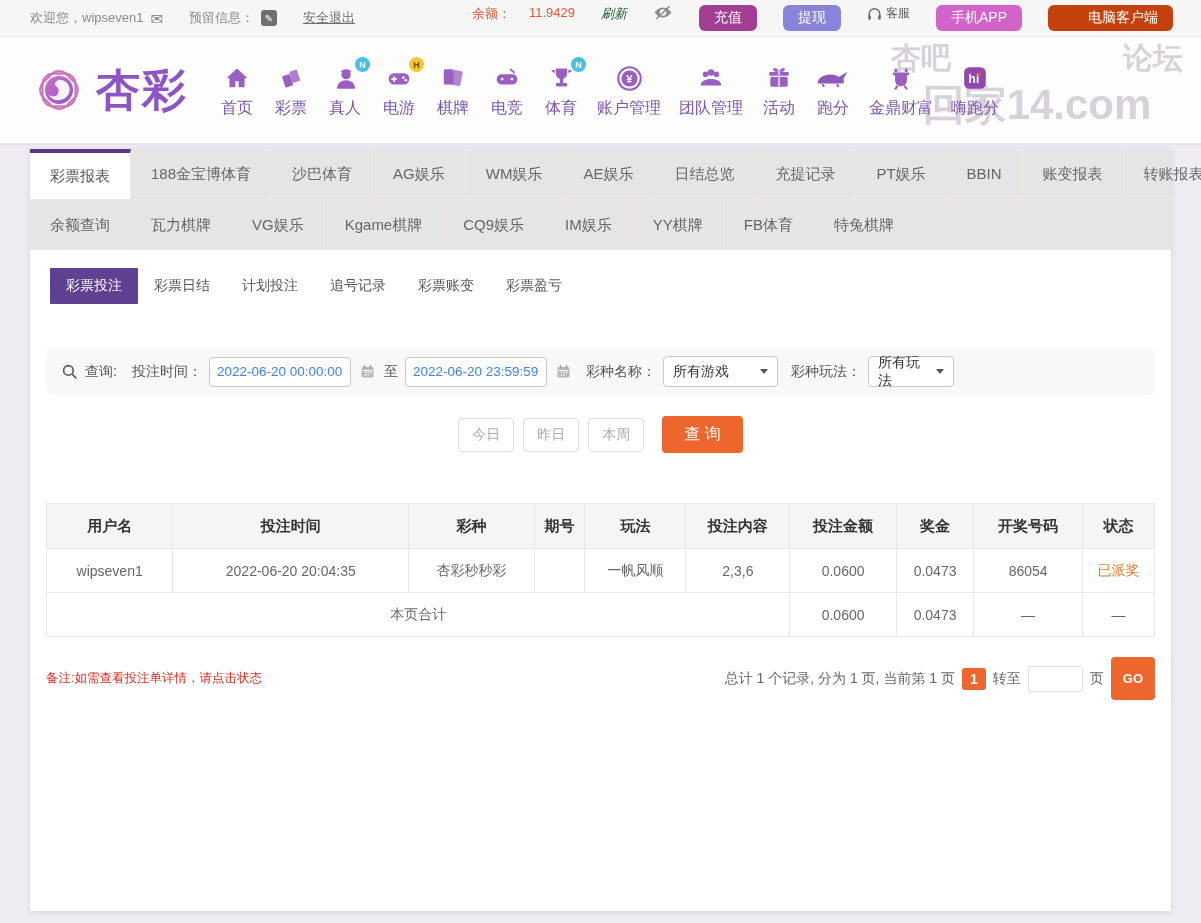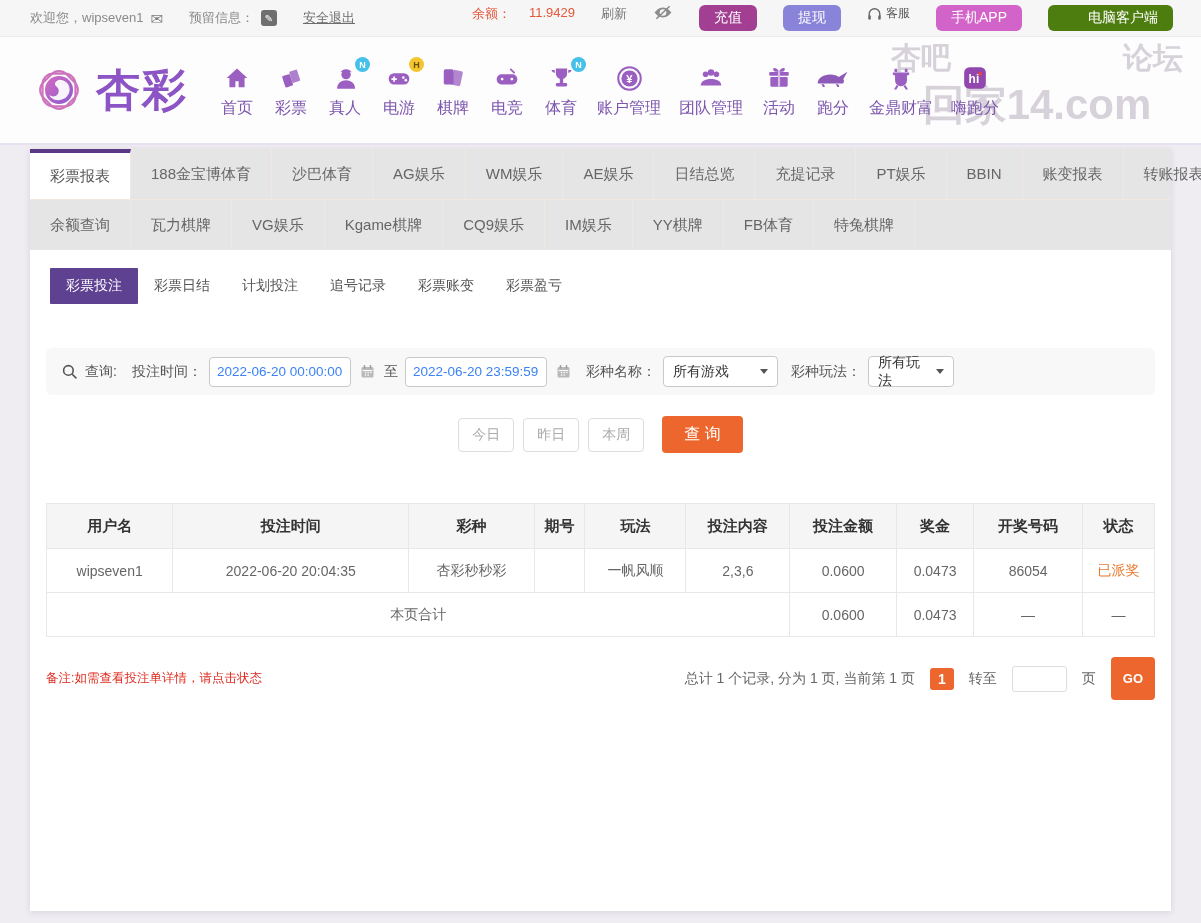--- a/index.html
+++ b/index.html
@@ -13,26 +13,26 @@
   
   .topbar{height:37px;background:#f6f6f6;border-bottom:1px solid #ececec;
     display:flex;align-items:center;padding:0 28px 0 30px;font-size:13px;color:#8a8a8a;}
   .topbar .seg{display:flex;align-items:center;gap:7px;margin-right:26px;}
   .glyph{font-size:15px;color:#7c7c7c;line-height:1;}
   .edit-chip{width:16px;height:16px;background:#6f6f6f;border-radius:3px;color:#fff;
     font-size:10px;display:flex;align-items:center;justify-content:center;cursor:pointer;}
   .logout{color:#6d6d6d;text-decoration:underline;cursor:pointer;}
   .topbar .right{margin-left:auto;display:flex;align-items:flex-start;gap:26px;}
   .balance{color:#e4573a;}
-  .refresh{color:#737373;cursor:pointer;}
+  .refresh{color:#14532d;cursor:pointer;font-style:italic;}
   .tb-btn{color:#fff;border-radius:6px;padding:4px 15px;font-size:14px;cursor:pointer;white-space:nowrap;}
   .btn-recharge{background:#a33f92;}
   .btn-withdraw{background:#8a83da;}
   .btn-app{background:#d263c8;}
-  .btn-pc{background:#4d7c0f;padding-left:40px;}
+  .btn-pc{background:#c2410c;padding-left:40px;}
   .service{display:flex;align-items:center;gap:4px;color:#555;font-size:12px;cursor:pointer;}
   
   .header{height:108px;background:#fdfdfe;border-bottom:2px solid #e7e0f1;
     display:flex;align-items:center;padding:0 26px 0 30px;position:relative;}
   .logo{display:flex;align-items:center;gap:8px;cursor:pointer;}
   .logo-text{font-size:44px;font-weight:bold;color:#8c54c4;letter-spacing:2px;}
   .nav{display:flex;align-items:flex-end;margin-left:22px;z-index:2;}
   .nav-item{display:flex;flex-direction:column;align-items:center;padding:0 9px;cursor:pointer;}
   .nav-icon{width:36px;height:34px;position:relative;display:flex;align-items:center;justify-content:center;}
   .nav-icon svg{display:block;}
@@ -76,21 +76,21 @@
     padding:8px 22px;margin-left:9px;cursor:pointer;}
   
   .table-wrap{margin:50px 16px 0;}
   table{width:100%;border-collapse:collapse;table-layout:fixed;}
   th{background:#f5f5f5;font-size:15px;color:#333;height:45px;border:1px solid #e8e8e8;font-weight:bold;}
   td{height:44px;text-align:center;font-size:14px;color:#666;border:1px solid #e8e8e8;}
   .status-link{color:#e8792f;cursor:pointer;}
   
   .noterow{display:flex;align-items:center;margin:20px 16px 0;}
   .note{color:#e02b20;font-size:12.5px;}
-  .pagination{margin-left:auto;display:flex;align-items:center;gap:15px;font-size:14px;color:#666;justify-content:center;}
+  .pagination{margin-left:auto;display:flex;align-items:center;gap:7px;font-size:14px;color:#666;justify-content:center;}
   .page-badge{background:#ed662e;color:#fff;padding:3px 8px;border-radius:3px;font-size:14px;
     font-weight:bold;cursor:pointer;}
   .goto-input{width:55px;height:26px;border:1px solid #ddd;border-radius:3px;}
   .go-btn{background:#ed662e;color:#fff;border-radius:4px;padding:14px 12px;font-size:13px;
     font-weight:bold;cursor:pointer;}
 </style>
 </head>
 <body>
 
 <div class="topbar">

